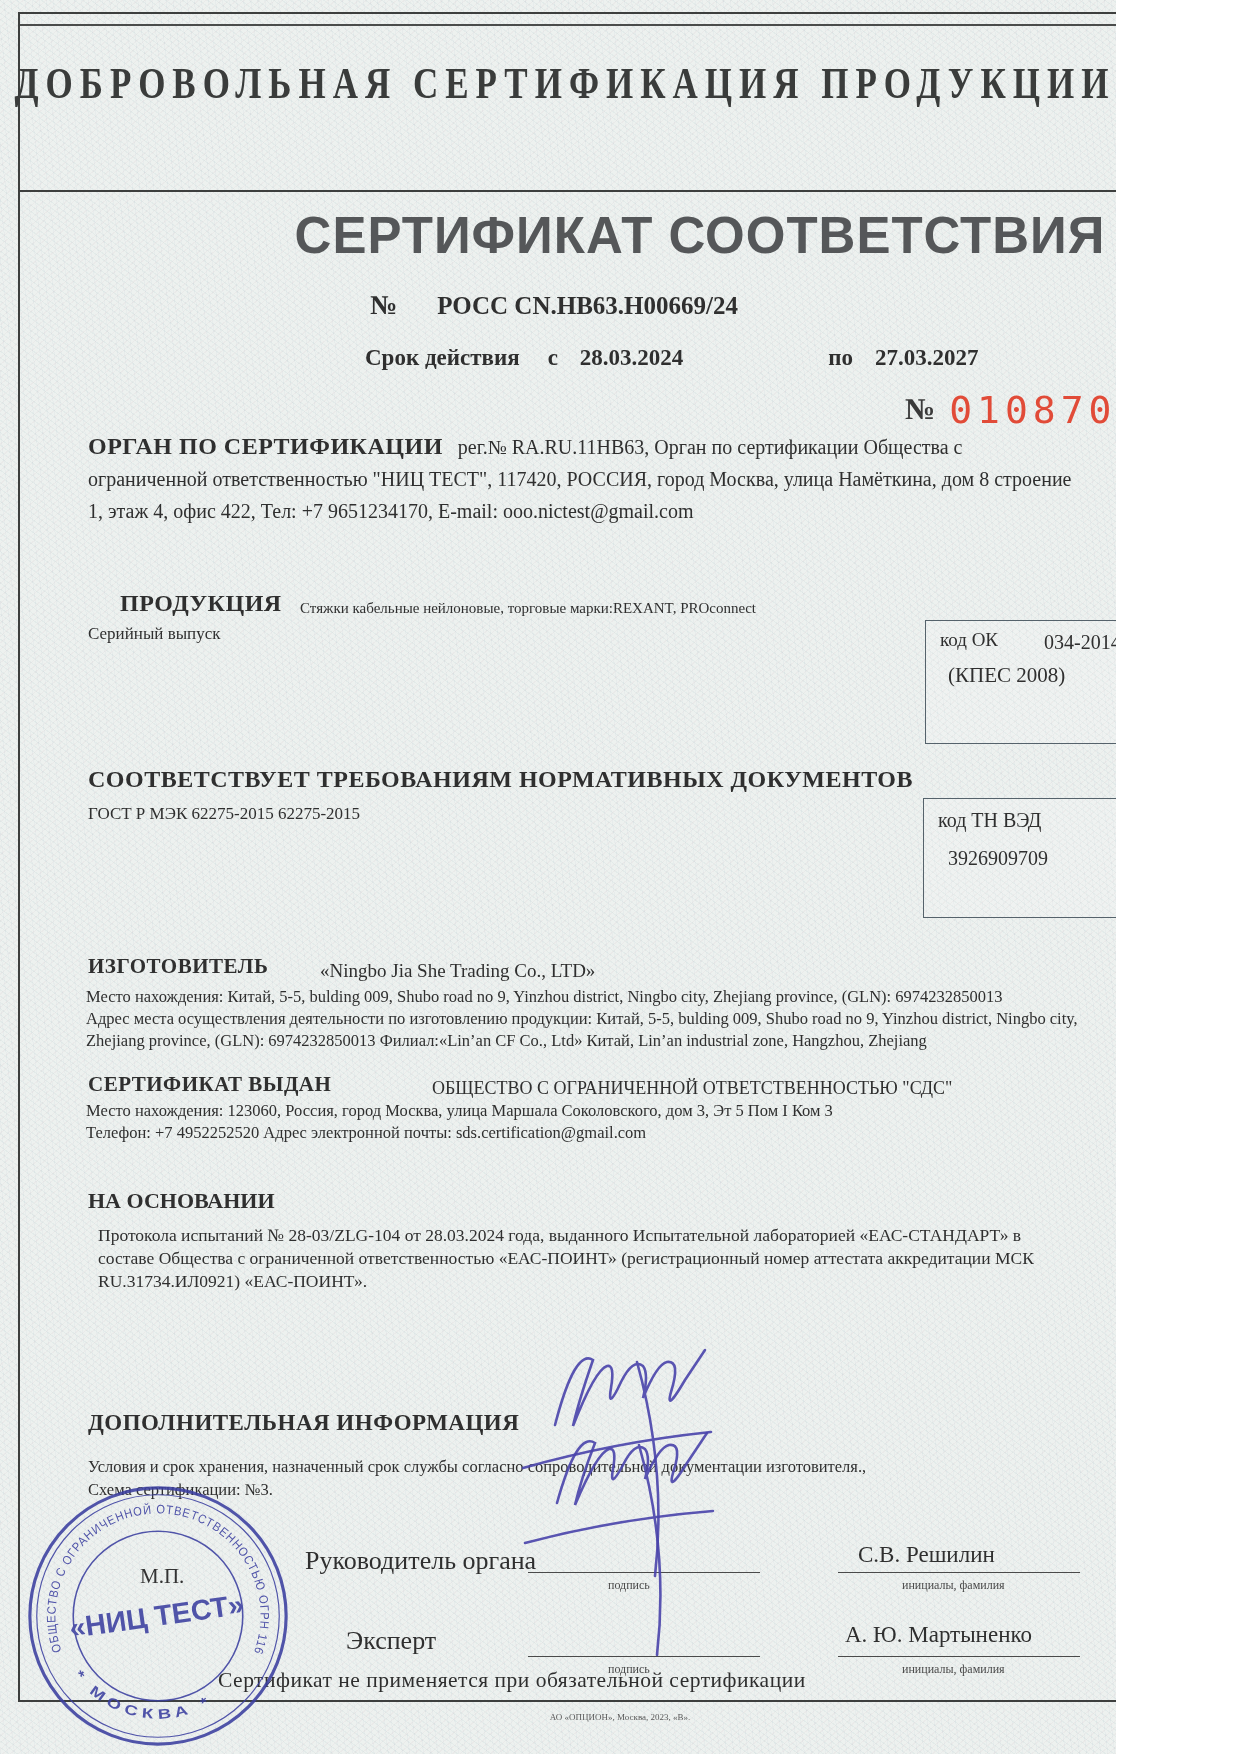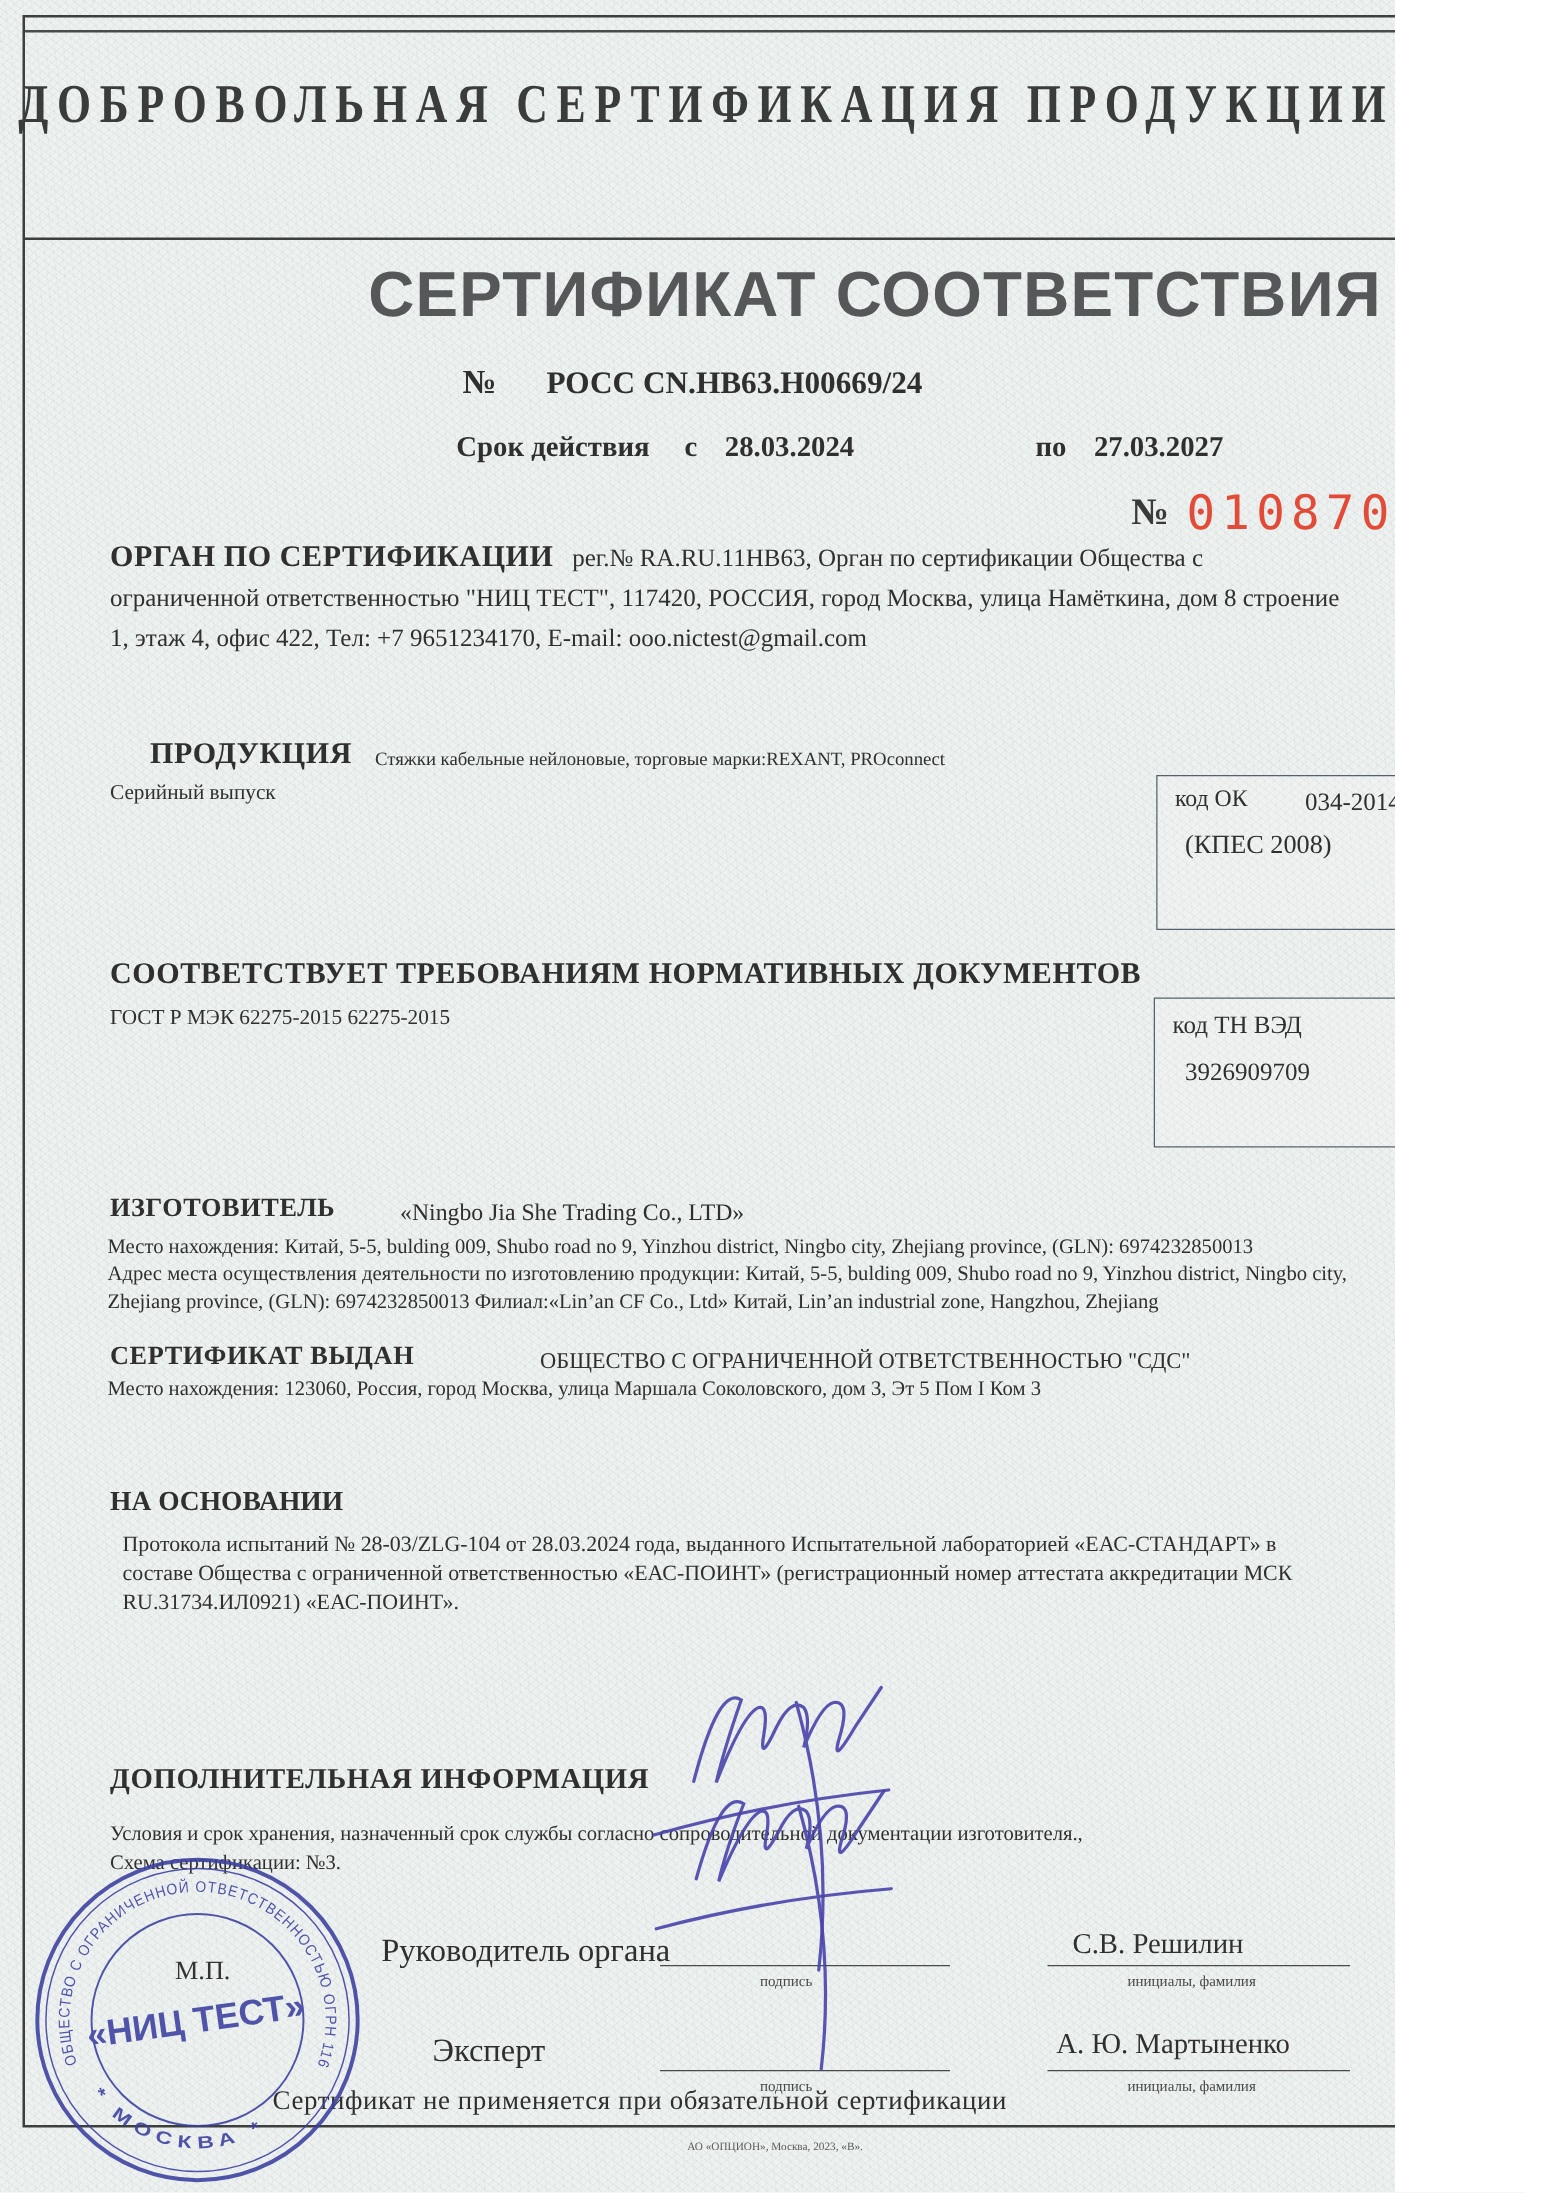--- a/index.html
+++ b/index.html
@@ -122,20 +122,21 @@
   <div class="manu-name">«Ningbo Jia She Trading Co., LTD»</div>
   <div class="para manu-lines">
     <div>Место нахождения: Китай, 5-5, bulding 009, Shubo road no 9, Yinzhou district, Ningbo city, Zhejiang province, (GLN): 6974232850013</div>
     <div>Адрес места осуществления деятельности по изготовлению продукции: Китай, 5-5, bulding 009, Shubo road no 9, Yinzhou district, Ningbo city, Zhejiang province, (GLN): 6974232850013 Филиал:«Lin’an CF Co., Ltd» Китай, Lin’an industrial zone, Hangzhou, Zhejiang</div>
   </div>
 
   <div class="issued-head h-mid">СЕРТИФИКАТ ВЫДАН</div>
   <div class="issued-name">ОБЩЕСТВО С ОГРАНИЧЕННОЙ ОТВЕТСТВЕННОСТЬЮ "СДС"</div>
   <div class="para issued-lines">
     <div>Место нахождения: 123060, Россия, город Москва, улица Маршала Соколовского, дом 3, Эт 5 Пом I Ком 3</div>
+    <div>Телефон: +7 4952252520 Адрес электронной почты: sds.certification@gmail.com</div>
   </div>
 
   <div class="basis-head">НА ОСНОВАНИИ</div>
   <div class="para basis-text">Протокола испытаний № 28-03/ZLG-104 от 28.03.2024 года, выданного Испытательной лабораторией «ЕАС-СТАНДАРТ» в составе Общества с ограниченной ответственностью «ЕАС-ПОИНТ» (регистрационный номер аттестата аккредитации МСК RU.31734.ИЛ0921) «ЕАС-ПОИНТ».</div>
 
   <div class="add-head">ДОПОЛНИТЕЛЬНАЯ ИНФОРМАЦИЯ</div>
   <div class="para add-lines">
     <div>Условия и срок хранения, назначенный срок службы согласно сопроводительной документации изготовителя.,</div>
     <div>Схема сертификации: №3.</div>
   </div>

